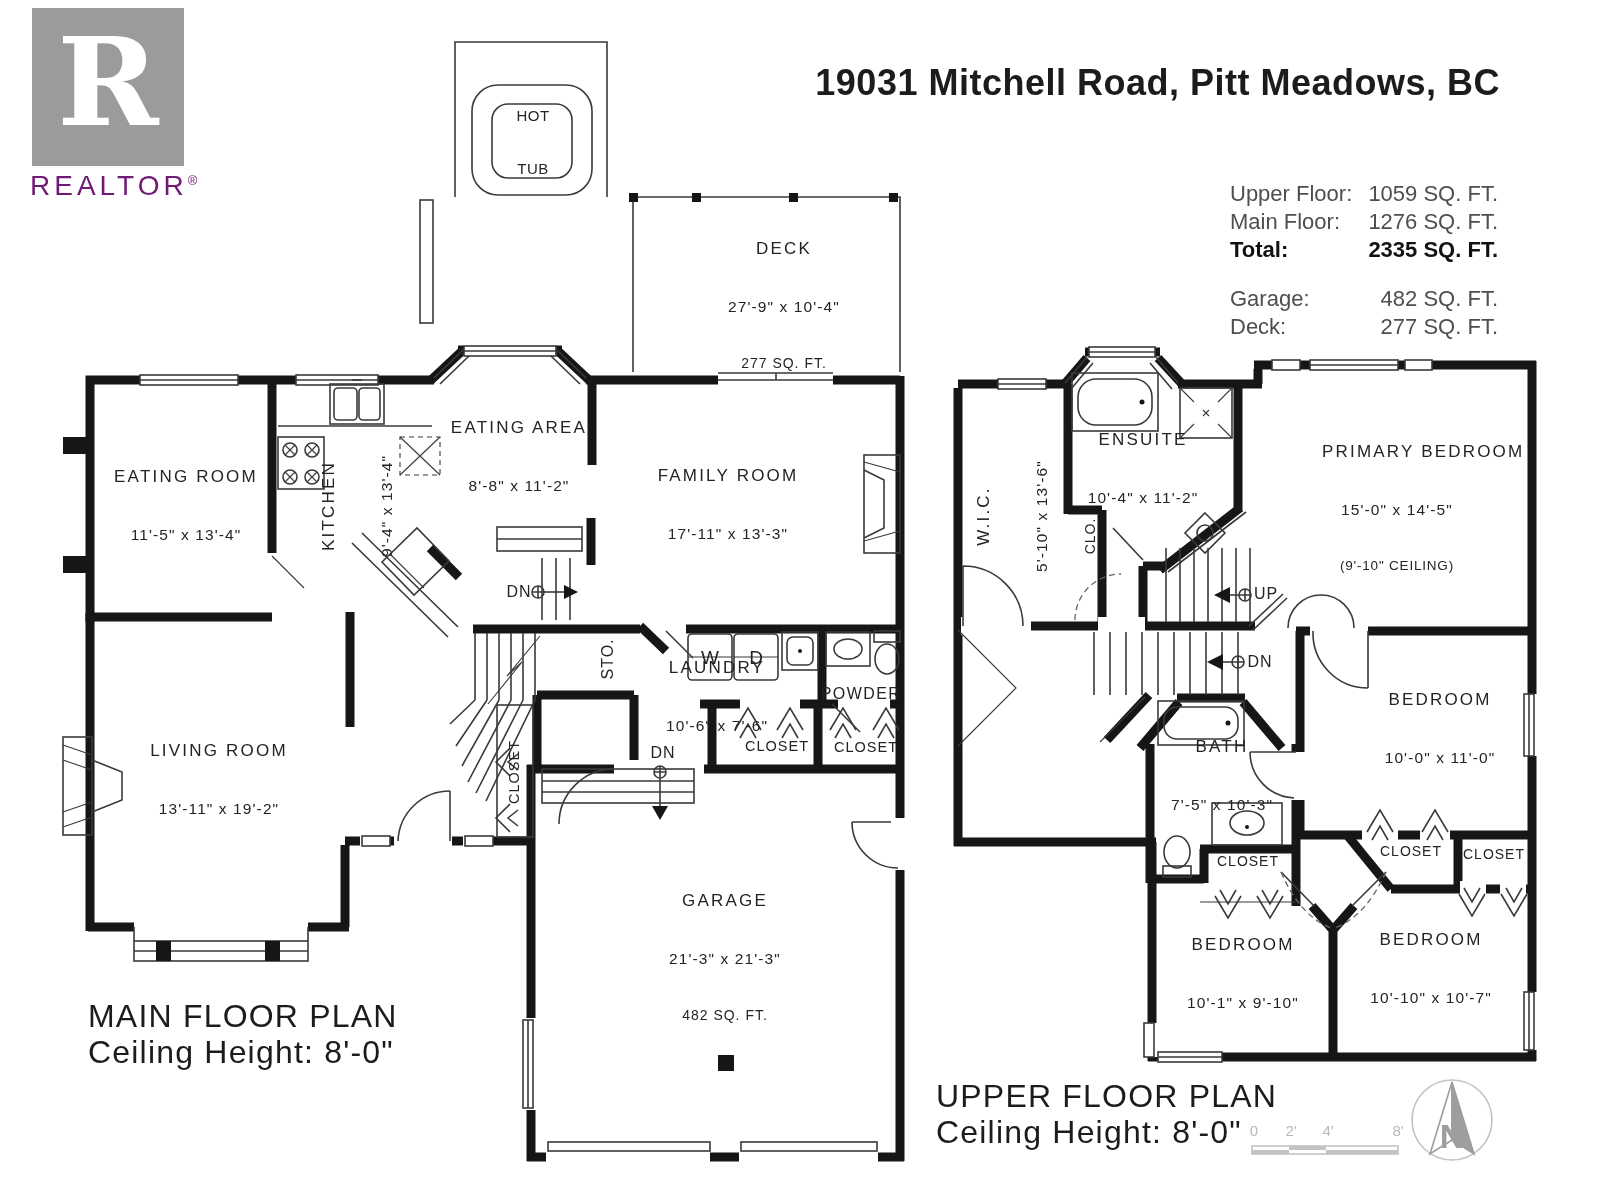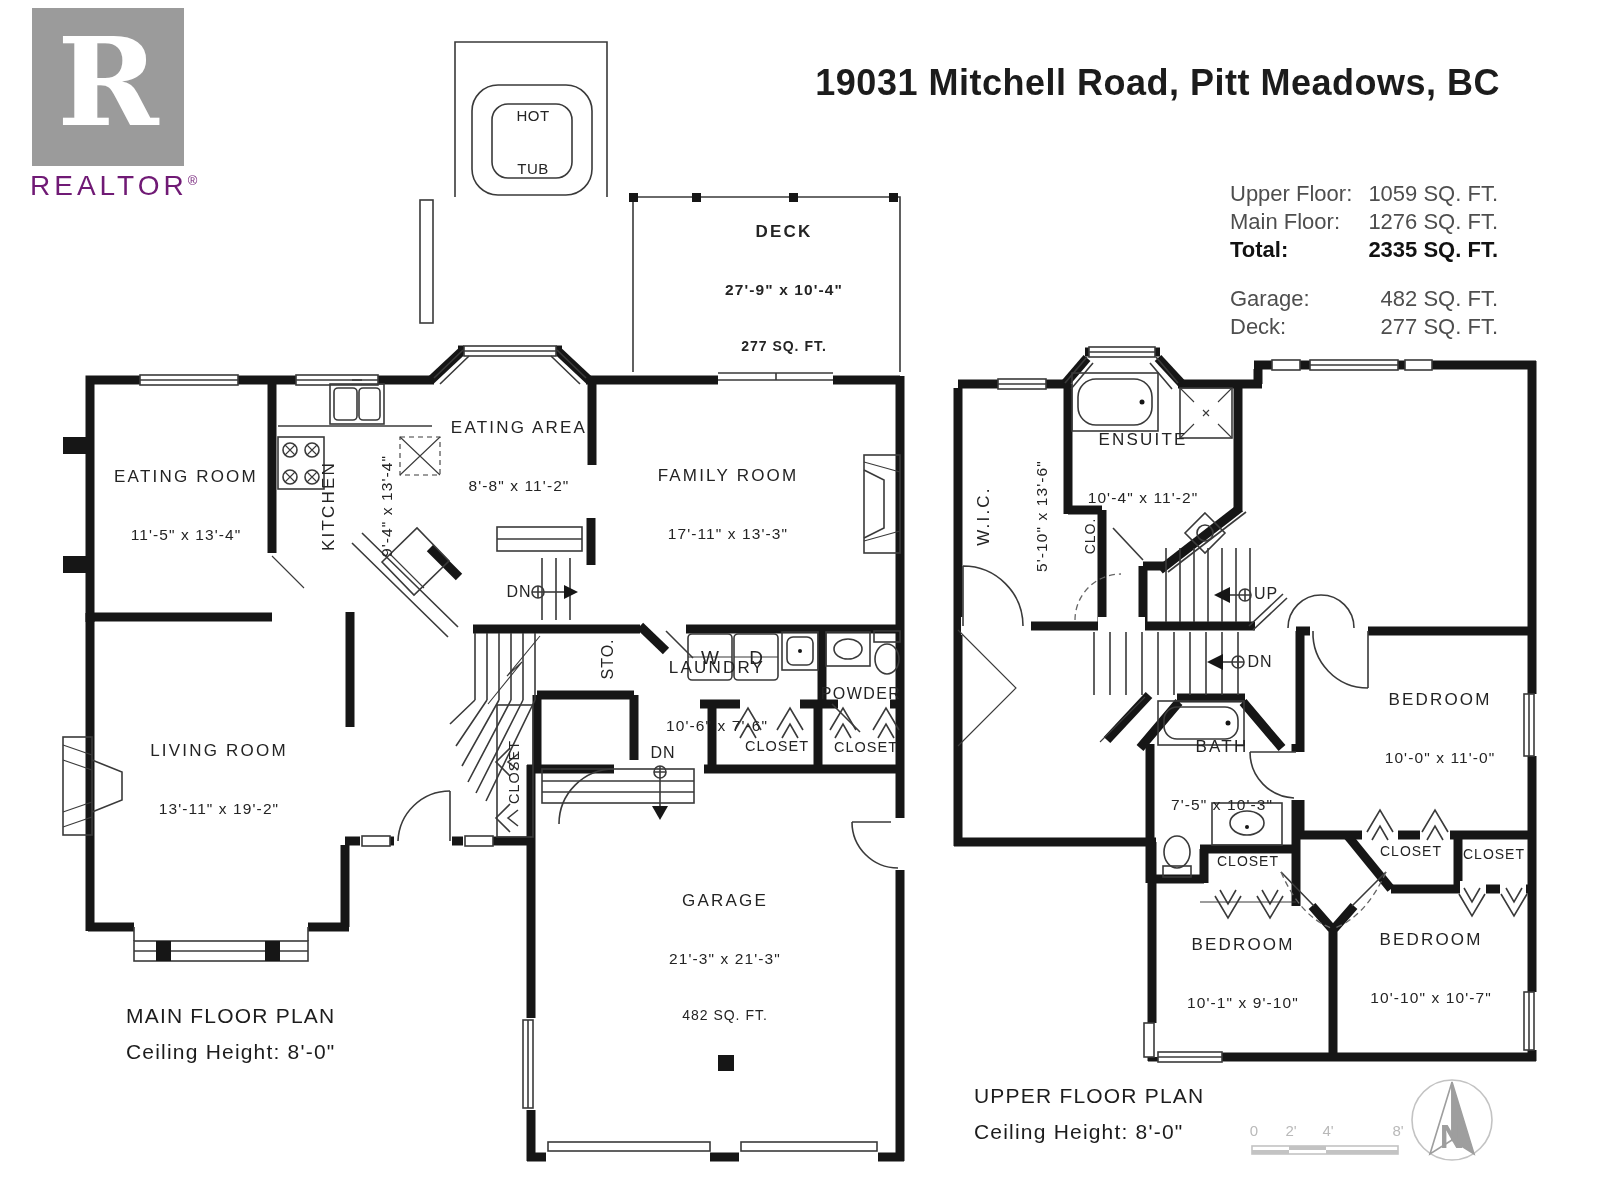--- a/index.html
+++ b/index.html
@@ -16,21 +16,21 @@
   .grayf{fill:#c3c3c3;stroke:none;}
   .lbl{position:absolute;transform:translate(-50%,-50%);text-align:center;color:#242424;white-space:pre;}
   .vert{transform:translate(-50%,-50%) rotate(-90deg);}
   .rname{font-size:17px;letter-spacing:2.2px;}
   .rdims{font-size:15.5px;letter-spacing:1.1px;margin-top:3px;}
   .rarea{font-size:14px;letter-spacing:1px;margin-top:3px;}
   .rsub{font-size:13.5px;letter-spacing:0.8px;margin-top:3px;}
   .small{font-size:14.5px;letter-spacing:1px;}
   .tiny{font-size:15px;letter-spacing:0.5px;}
   .fixlbl{font-size:19px;letter-spacing:0px;}
-  .plan-title{position:absolute;color:#1c1c1c;font-size:21px;letter-spacing:1.2px;line-height:36px;margin-left:38px;}
+  .plan-title{position:absolute;color:#1c1c1c;font-size:32px;letter-spacing:1.2px;line-height:36px;}
   #title{position:absolute;top:62px;right:100px;color:#1c1c1c;font-size:36px;font-weight:700;letter-spacing:0.5px;}
   #stats{position:absolute;left:1230px;top:160px;width:268px;color:#4e4e4e;font-size:22px;margin-top:20px;}
   #stats .row{display:flex;justify-content:space-between;line-height:28px;}
   #stats .row.total{color:#111;font-weight:700;text-align:right;}
   #stats .gap{height:21px;}
   #logo-box{position:absolute;left:32px;top:8px;width:152px;height:158px;background:#9b9b9b;}
   #logo-r{position:absolute;left:50%;top:47%;transform:translate(-50%,-50%);
           font-family:"DejaVu Serif",serif;font-weight:700;font-size:122px;color:#fff;}
   #logo-word{position:absolute;left:30px;top:170px;color:#701a75;font-size:28px;letter-spacing:4px;}
   #logo-word sup{font-size:13px;letter-spacing:0;}
@@ -386,21 +386,21 @@
     <div class="row">
         <span>Deck:</span>
         <span>277 SQ. FT.</span>
       </div>
   </div>
 
   <div class="lbl" style="left:533px;top:142px;">
     <div class="tiny">HOT</div>
     <div class="tiny">TUB</div>
   </div>
-  <div class="lbl" style="left:784px;top:288px;font-weight:bold;">
+  <div class="lbl" style="left:784px;top:305px;">
     <div class="rname">DECK</div>
     <div class="rdims">27'-9" x 10'-4"</div>
     <div class="rarea">277 SQ. FT.</div>
   </div>
   <div class="lbl" style="left:186px;top:505px;">
     <div class="rname">EATING ROOM</div>
     <div class="rdims">11'-5" x 13'-4"</div>
   </div>
   <div class="lbl vert" style="left:357px;top:506px;">
     <div class="rname">KITCHEN</div>
@@ -446,20 +446,25 @@
 
   <div class="lbl vert" style="left:1012px;top:516px;">
     <div class="rname">W.I.C.</div>
     <div class="rdims">5'-10" x 13'-6"</div>
   </div>
   <div class="lbl" style="left:1143px;top:468px;">
     <div class="rname">ENSUITE</div>
     <div class="rdims">10'-4" x 11'-2"</div>
   </div>
   <div class="lbl small vert" style="left:1090px;top:536px;font-size:14px;">CLO.</div>
+  <div class="lbl" style="left:1397px;top:507px;">
+    <div class="rname" style="width:150px;">PRIMARY BEDROOM</div>
+    <div class="rdims">15'-0" x 14'-5"</div>
+    <div class="rsub">(9'-10" CEILING)</div>
+  </div>
   <div class="lbl" style="left:1440px;top:728px;">
     <div class="rname">BEDROOM</div>
     <div class="rdims">10'-0" x 11'-0"</div>
   </div>
   <div class="lbl" style="left:1222px;top:775px;">
     <div class="rname">BATH</div>
     <div class="rdims">7'-5" x 10'-3"</div>
   </div>
   <div class="lbl" style="left:1243px;top:973px;">
     <div class="rname">BEDROOM</div>

